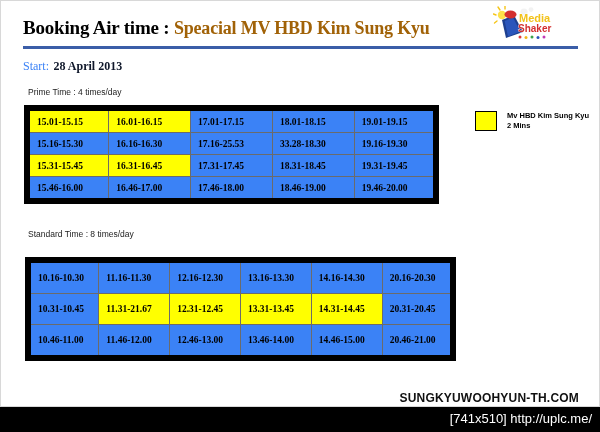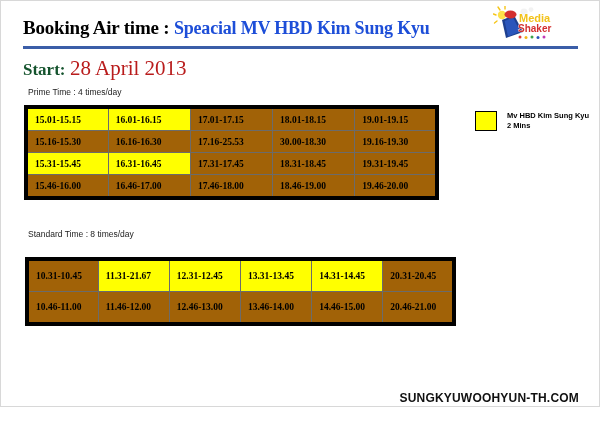--- a/index.html
+++ b/index.html
@@ -49,48 +49,48 @@
     font-family: Liberation Serif, serif;
     font-weight: bold;
     font-size: 19px;
     color: #000000;
     letter-spacing: -0.2px;
   }
   .title-red {
     font-family: "Liberation Serif", serif;
     font-weight: bold;
     font-size: 18px;
-    color: #1d4ed8;
+    color: #a16207;
     letter-spacing: -0.2px;
   }
   .blue-rule {
     position: absolute;
     left: 22px;
     top: 45px;
     width: 555px;
     height: 3px;
     background: #3b5ea8;
   }
   .start-row {
     position: absolute;
     left: 22px;
     top: 55px;
     white-space: nowrap;
   }
   .start-black {
     font-family: "Liberation Serif", serif;
-    font-weight: bold;
-    font-size: 17px;
-    color: #14532d;
+    font-weight: normal;
+    font-size: 12px;
+    color: #3b82f6;
   }
   .start-red {
     font-family: "Liberation Serif", serif;
-    font-weight: normal;
-    font-size: 21px;
-    color: #b91c1c;
+    font-weight: bold;
+    font-size: 12px;
+    color: #0f172a;
   }
 
   
   #logo {
     position: absolute;
     left: 492px;
     top: 5px;
     width: 62px;
     height: 37px;
   }
@@ -104,22 +104,22 @@
     white-space: nowrap;
   }
   #caption-prime { left: 27px; top: 86px; }
   #caption-standard { left: 27px; top: 228px; }
 
   
   table.sched {
     position: absolute;
     border-collapse: collapse;
     table-layout: fixed;
-    background: #a16207;
-    border: 4px solid #000000;
+    background: #3b82f6;
+    border: 6px solid #000000;
   }
   table.sched td {
     border: 1px solid #6b6b6b;
     font-family: "Liberation Serif", serif;
     font-weight: bold;
     font-size: 9.5px;
     color: #000000;
     padding: 0 0 0 7px;
     white-space: nowrap;
     overflow: hidden;
@@ -266,21 +266,21 @@
               <td class="hl">15.01-15.15</td>
               <td class="hl">16.01-16.15</td>
               <td>17.01-17.15</td>
               <td>18.01-18.15</td>
               <td>19.01-19.15</td>
             </tr>
             <tr>
               <td>15.16-15.30</td>
               <td>16.16-16.30</td>
               <td>17.16-25.53</td>
-              <td>30.00-18.30</td>
+              <td>33.28-18.30</td>
               <td>19.16-19.30</td>
             </tr>
             <tr>
               <td class="hl">15.31-15.45</td>
               <td class="hl">16.31-16.45</td>
               <td>17.31-17.45</td>
               <td>18.31-18.45</td>
               <td>19.31-19.45</td>
             </tr>
             <tr>
@@ -307,20 +307,28 @@
         <colgroup>
           <col style="width:16.6667%">
             <col style="width:16.6667%">
             <col style="width:16.6667%">
           <col style="width:16.6667%">
             <col style="width:16.6667%">
             <col style="width:16.6667%">
         </colgroup>
         <tbody>
             <tr>
+              <td>10.16-10.30</td>
+              <td>11.16-11.30</td>
+              <td>12.16-12.30</td>
+              <td>13.16-13.30</td>
+              <td>14.16-14.30</td>
+              <td>20.16-20.30</td>
+            </tr>
+            <tr>
               <td>10.31-10.45</td>
               <td class="hl">11.31-21.67</td>
               <td class="hl">12.31-12.45</td>
               <td class="hl">13.31-13.45</td>
               <td class="hl">14.31-14.45</td>
               <td>20.31-20.45</td>
             </tr>
             <tr>
               <td>10.46-11.00</td>
               <td>11.46-12.00</td>
@@ -330,14 +338,17 @@
               <td>20.46-21.00</td>
             </tr>
           </tbody>
       </table>
 
       <div id="site-credit">SUNGKYUWOOHYUN-TH.COM</div>
 
     </div>
   </div>
 
+  <div id="bottom-bar">
+    <div id="bottom-bar-text">[741x510] http://uplc.me/</div>
+  </div>
 
 </div>
 
 </body></html>

